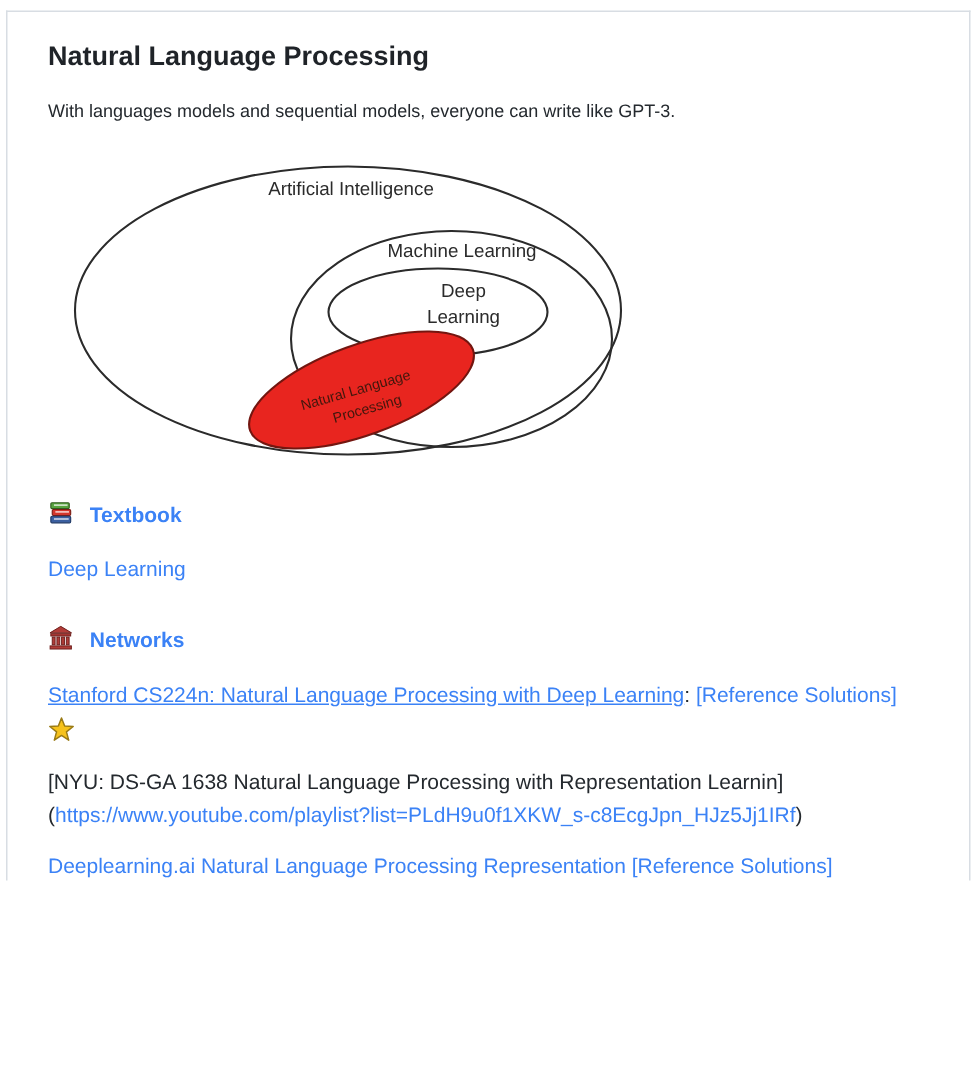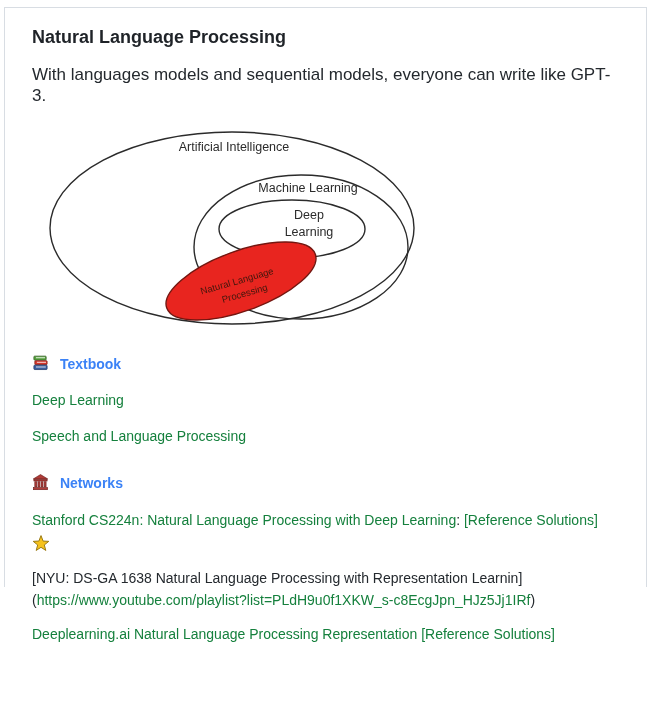--- a/index.html
+++ b/index.html
@@ -21,21 +21,21 @@
     background: #ffffff;
   }
   h1.title {
     font-size: 18px;
     font-weight: 700;
     line-height: 21px;
     margin: 0 0 16px 0;
     color: #1f2328;
   }
   p.intro {
-    font-size: 17px;
+    font-size: 12px;
     line-height: 21px;
     margin: 0 0 22px 0;
   }
   .diagram { margin: 0; }
   .diagram svg { display: block; }
   .outline { fill: none; stroke: #2b2b2b; stroke-width: 1.4; }
   .venn-label { fill: #2b2b2b; font-size: 12.5px; font-family: "Liberation Sans", sans-serif; }
   .nlp-label { fill: #41170d; font-size: 9.5px; font-family: "Liberation Sans", sans-serif; }
   h2.section-heading {
     font-size: 14px;
@@ -49,22 +49,22 @@
   .link-row {
     font-size: 14px;
     line-height: 21px;
     margin: 0 0 15px 0;
   }
   .course {
     font-size: 14px;
     line-height: 22px;
     margin: 0 0 12px 0;
   }
-  a.link { color: #15803d; text-decoration: none; cursor: pointer; }
-  a.link.underlined { }
+  a.link { color: #3b82f6; text-decoration: none; cursor: pointer; }
+  a.link.underlined { text-decoration: underline; }
   .plain { color: #24292e; }
   .star-row-icon { margin-top: 3px; }
   .tv-inline { margin-left: 5px; }
 </style>
 </head>
 <body>
 
 <div class="page">
 
   <h1 class="title">Natural Language Processing</h1>
@@ -96,23 +96,20 @@
       <rect x="4.2" y="2.4" width="9.6" height="1" fill="#ffffff" opacity="0.85"></rect>
       <rect x="5.2" y="7.2" width="9.6" height="1" fill="#ffffff" opacity="0.85"></rect>
       <rect x="4.2" y="12.2" width="10.4" height="1" fill="#ffffff" opacity="0.85"></rect>
     </svg>
     <span>Textbook</span>
   </h2>
 
   <p class="link-row">
     <a class="link" href="#">Deep Learning</a>
   </p>
-  <p class="link-row">
-    <a class="link" href="#">Speech and Language Processing</a>
-  </p>
 
   <h2 class="section-heading">
     <svg class="icon" width="17" height="17" viewBox="0 0 18 18">
       <polygon points="9,0.6 16.6,5.2 1.4,5.2" fill="#b13c38" stroke="#6e1f1c" stroke-width="0.7"></polygon>
       <rect x="2" y="5.8" width="14" height="1.6" fill="#b13c38" stroke="#6e1f1c" stroke-width="0.7"></rect>
       <rect x="3" y="8.2" width="2" height="5.4" fill="#b13c38" stroke="#6e1f1c" stroke-width="0.7"></rect>
       <rect x="6.3" y="8.2" width="2" height="5.4" fill="#b13c38" stroke="#6e1f1c" stroke-width="0.7"></rect>
       <rect x="9.6" y="8.2" width="2" height="5.4" fill="#b13c38" stroke="#6e1f1c" stroke-width="0.7"></rect>
       <rect x="12.9" y="8.2" width="2" height="5.4" fill="#b13c38" stroke="#6e1f1c" stroke-width="0.7"></rect>
       <rect x="1.5" y="14.4" width="15" height="2.2" fill="#b13c38" stroke="#6e1f1c" stroke-width="0.7"></rect>

